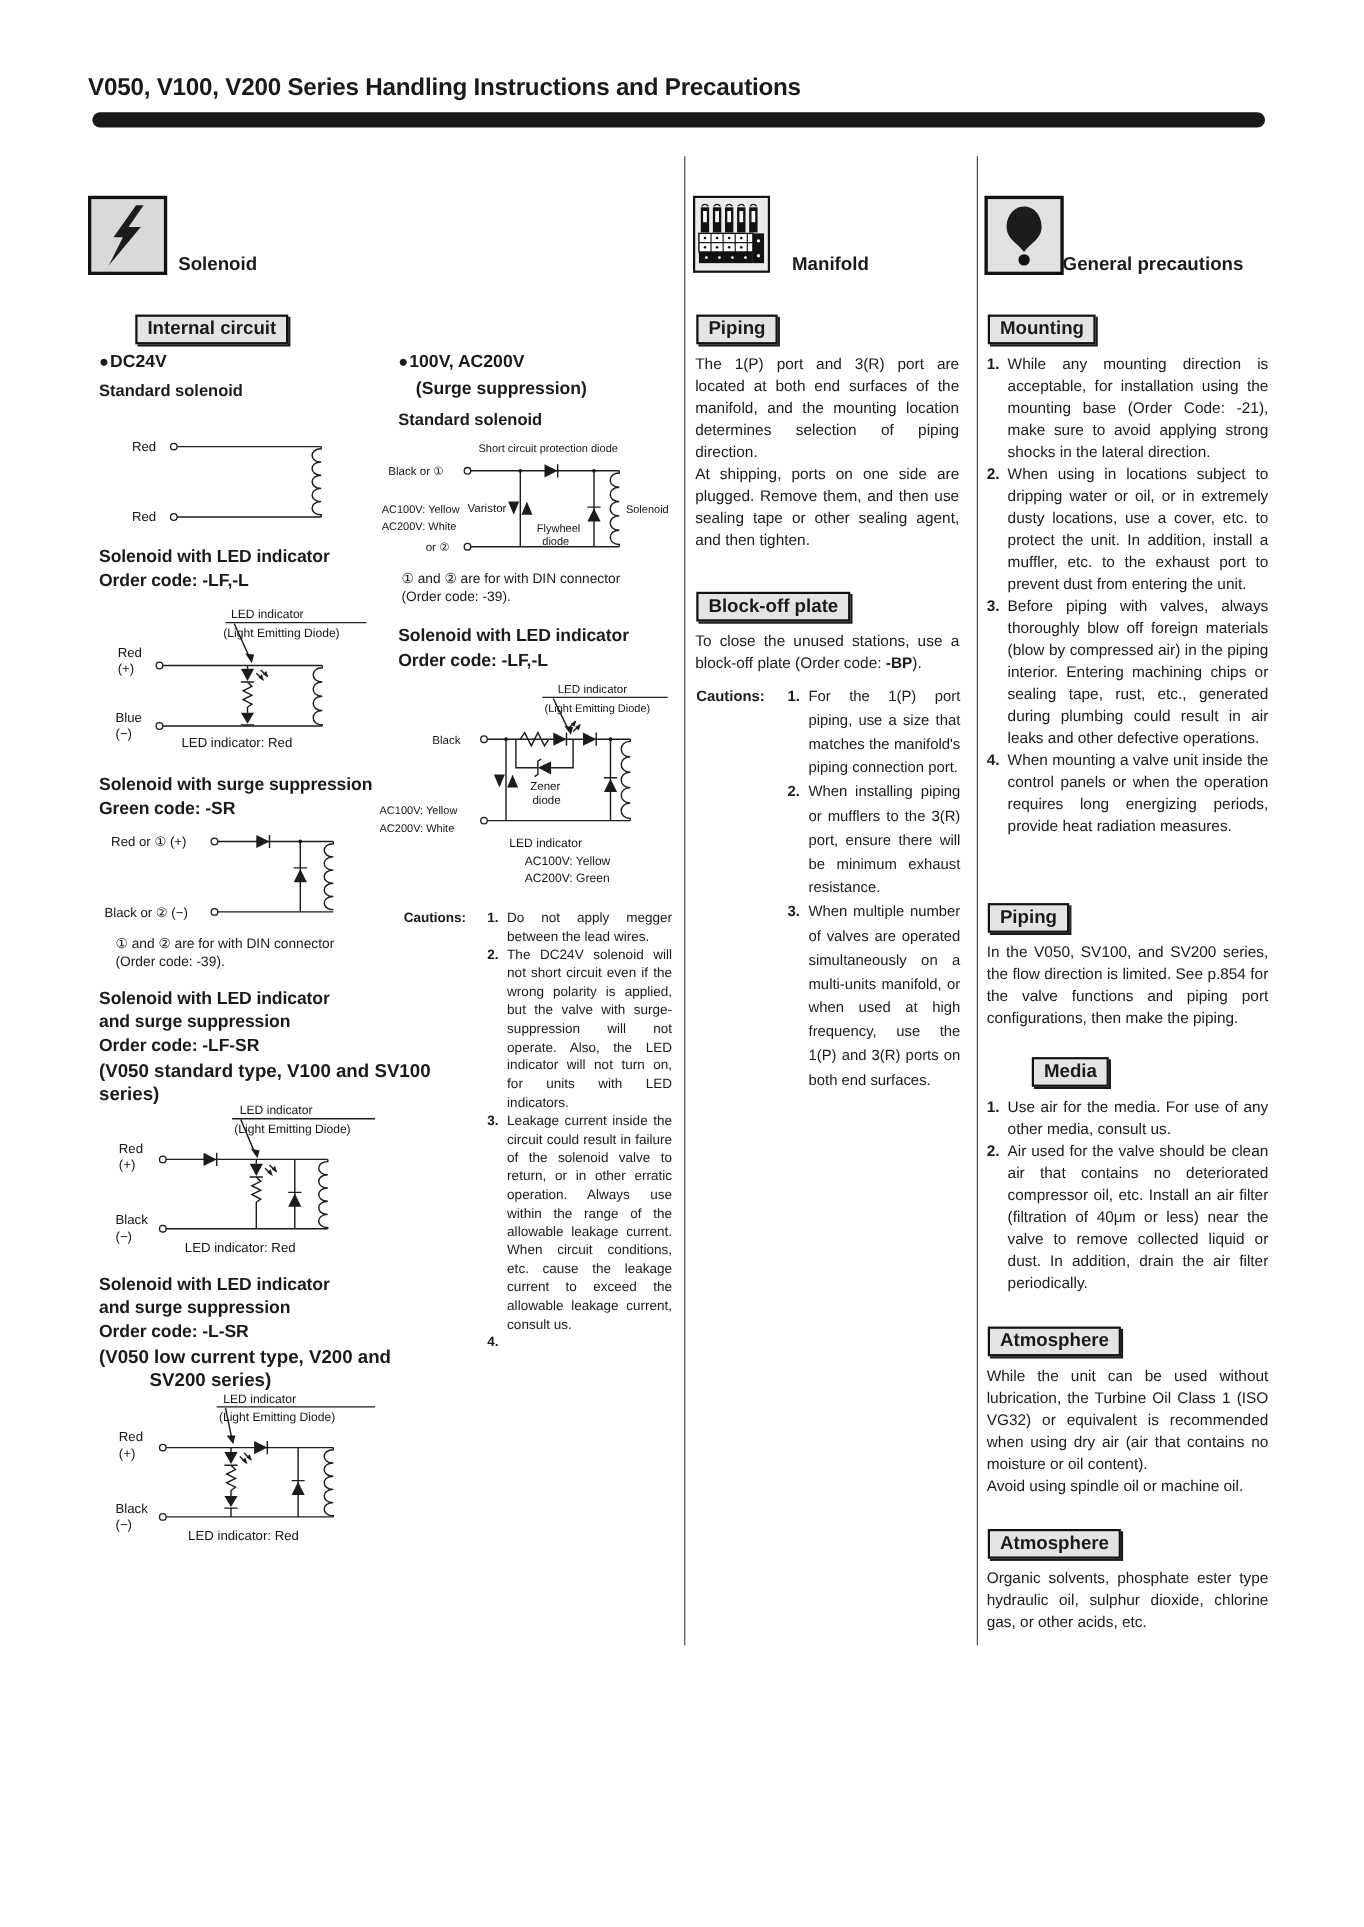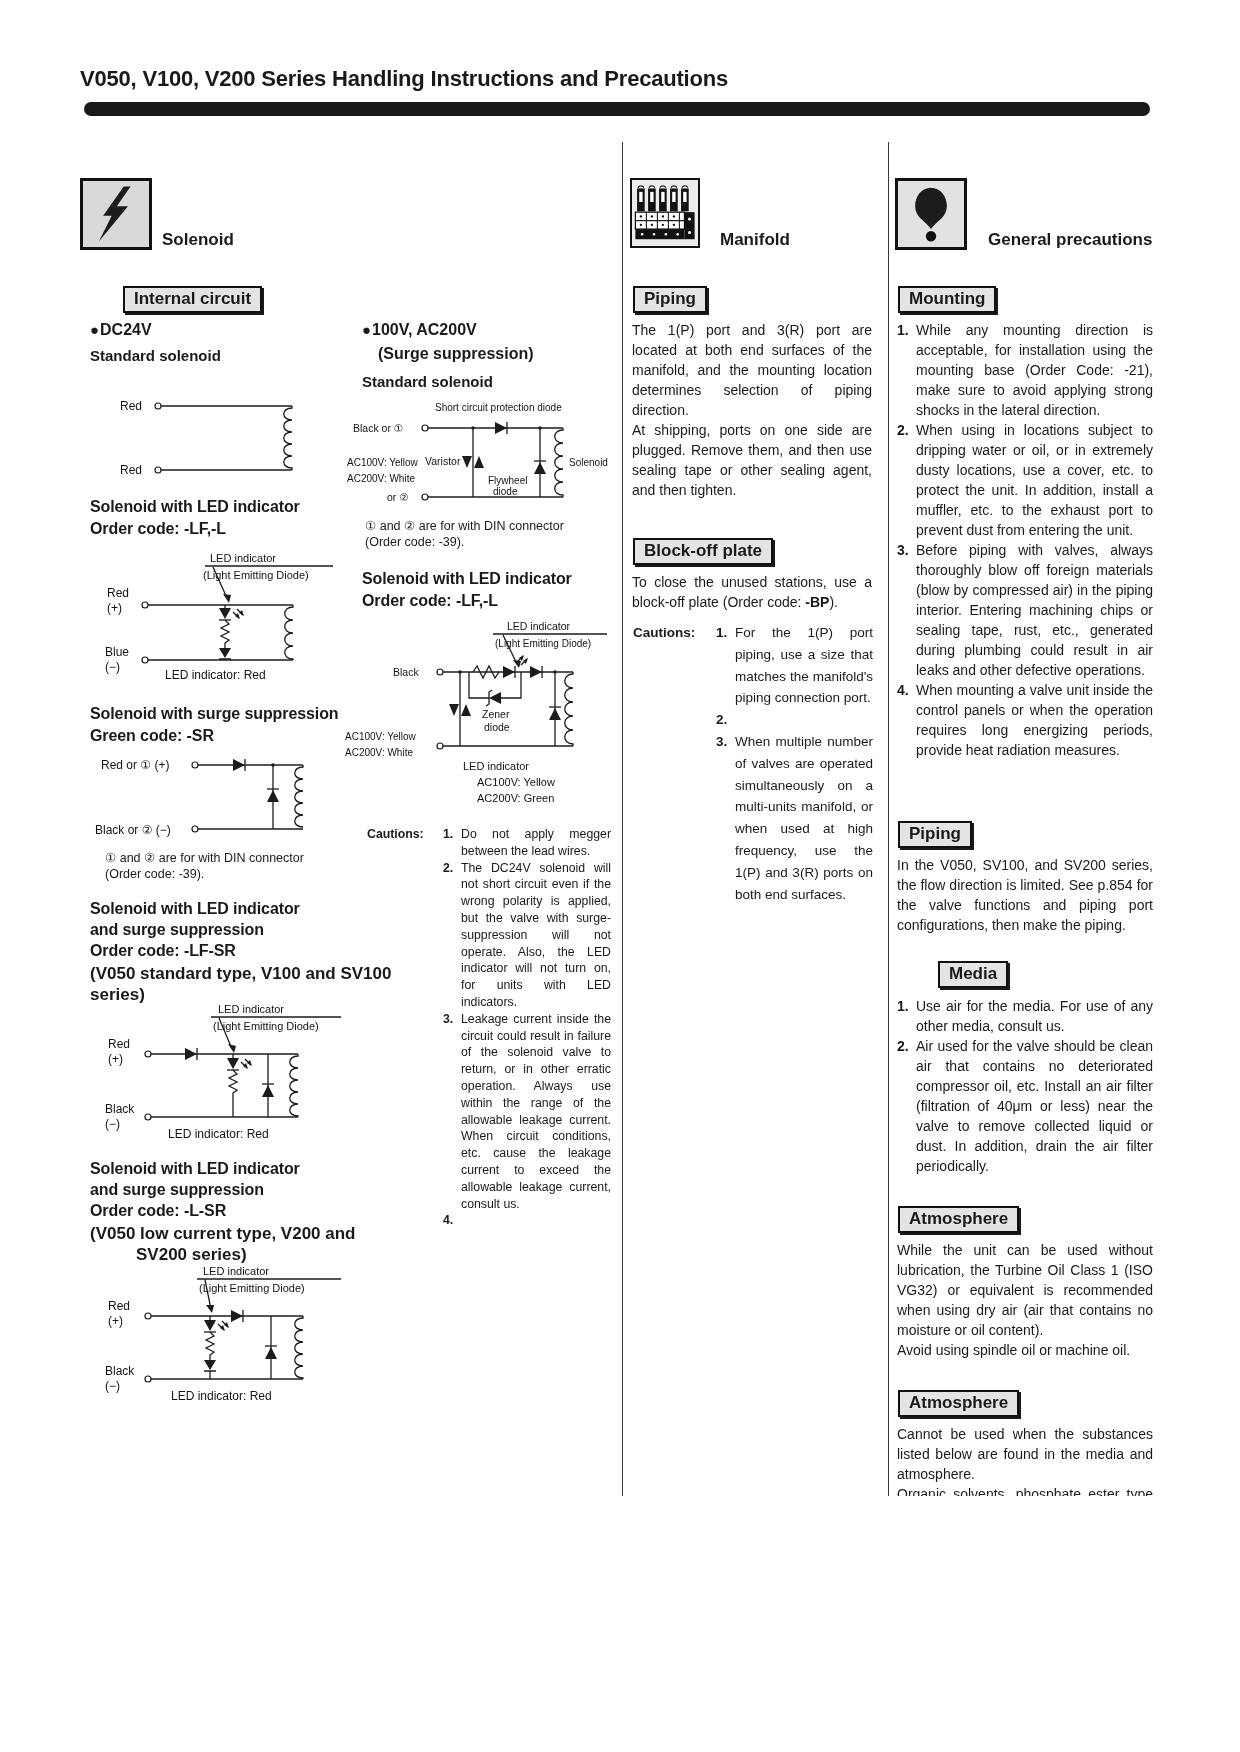--- a/index.html
+++ b/index.html
@@ -97,21 +97,21 @@
     </svg>
   </div>
   <div class="icon-label" style="left:720px;top:230px;">Manifold</div>
 
   <div class="icon-box" style="left:895px;top:178px;background:#e2e2e2;">
     <svg viewBox="0 0 78 78" width="62" height="62">
       <path class="sym" d="M39,6 C27,6 19,17 19,29 C19,43 31,47 39,58 C47,47 59,43 59,29 C59,17 51,6 39,6 Z"></path>
       <circle cx="39" cy="67" r="6.5" fill="#111"></circle>
     </svg>
   </div>
-  <div class="icon-label" style="left:988px;top:230px;">General precautions</div>
+  <div class="icon-label" style="left:966px;top:230px;">General precautions</div>
 
   <div class="h-box" style="left:95px;top:286px;margin-left:28px;">Internal circuit</div>
 
   <div class="bullet-h" style="left:90px;top:321px;"><span class="dot">●</span><span>DC24V</span></div>
   <div class="sub-h" style="left:90px;top:347px;">Standard solenoid</div>
 
   <svg class="ckt" style="left:112px;top:390px;" width="210" height="95" viewBox="0 0 210 95">
     <text class="t12" x="8" y="20">Red</text>
     <circle class="term" cx="46" cy="16" r="3"></circle>
     <path class="wire" d="M49,16 H180"></path>
@@ -357,20 +357,21 @@
 
   <div class="caut3" style="left:633px;top:622px;width:240px;">
     <span class="label">Cautions:</span>
     <div class="list">
         <div class="li">
           <span class="num">1.</span>
           <span class="txt">For the 1(P) port piping, use a size that matches the manifold's piping connection port.</span>
         </div>
         <div class="li">
           <span class="num">2.</span>
+          <span class="txt">When installing piping or mufflers to the 3(R) port, ensure there will be minimum exhaust resistance.</span>
         </div>
         <div class="li">
           <span class="num">3.</span>
           <span class="txt">When multiple number of valves are operated simultaneously on a multi-units manifold, or when used at high frequency, use the 1(P) and 3(R) ports on both end surfaces.</span>
         </div>
       </div>
   </div>
 
   <div class="h-box" style="left:898px;top:286px;">Mounting</div>
   <div class="body pnum-list" style="left:897px;top:320px;width:256px;">
@@ -408,20 +409,19 @@
     </div>
 
   <div class="h-box" style="left:898px;top:1206px;">Atmosphere</div>
   <div class="body" style="left:897px;top:1240px;width:256px;">
     <p>While the unit can be used without lubrication, the Turbine Oil Class 1 (ISO VG32) or equivalent is recommended when using dry air (air that contains no moisture or oil content).</p>
     <p>Avoid using spindle oil or machine oil.</p>
   </div>
 
   <div class="h-box" style="left:898px;top:1390px;">Atmosphere</div>
   <div class="body" style="left:897px;top:1424px;width:256px;">
-    <p>Cannot be used when the substances listed below are found in the media and atmosphere.</p>
     <p>Organic solvents, phosphate ester type hydraulic oil, sulphur dioxide, chlorine gas, or other acids, etc.</p>
   </div>
 
   <div class="pageno">877</div>
   <div class="bottom-bar"></div>
 
 </div>
 
 </body></html>

